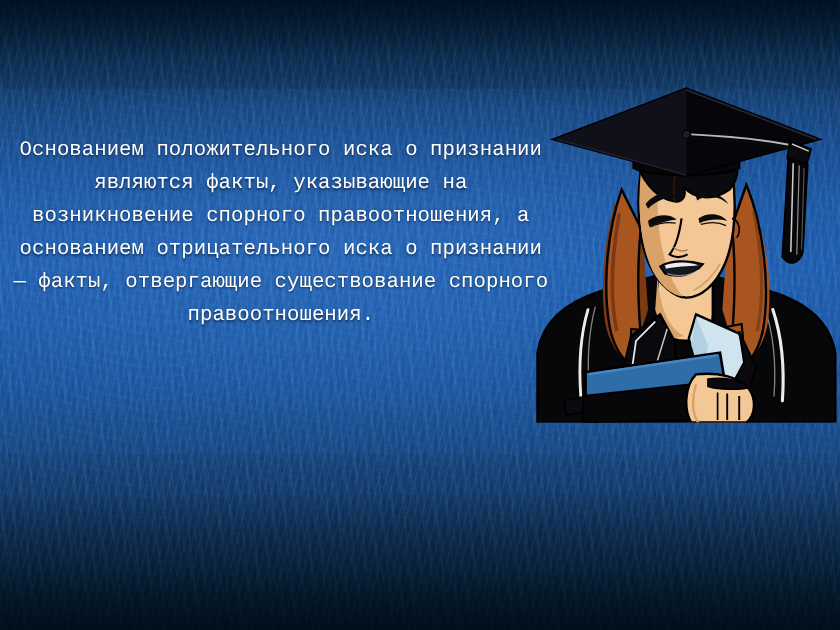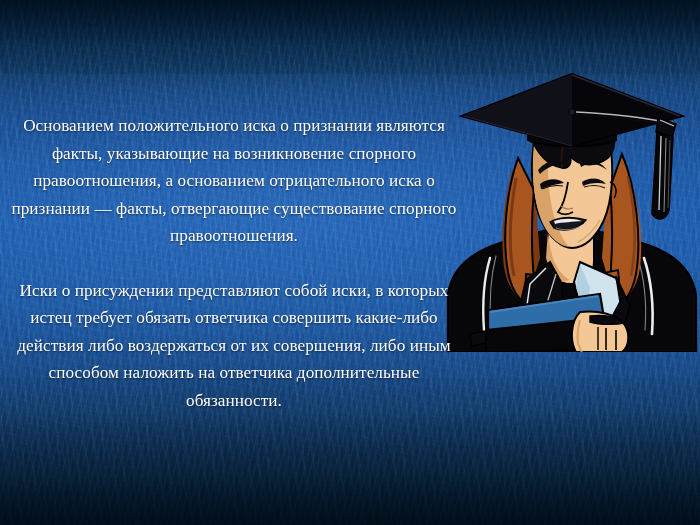--- a/index.html
+++ b/index.html
@@ -6,21 +6,21 @@
   html, body {
     margin: 0;
     padding: 0;
     background: #000;
   }
   #slide {
     position: relative;
     width: 700px;
     height: 525px;
     overflow: hidden;
-    font-family: Liberation Serif, serif;
+    font-family: Liberation Mono, monospace;
     background: #4c1d95;
   }
 
   
   .bg-base {
     position: absolute;
     inset: 0;
     background: linear-gradient(to bottom,
       #06243f 0%,
       #0a2d50 6%,
@@ -243,16 +243,15 @@
         <path d="M186 268 L186 288" fill="none" stroke="#000" stroke-width="1.6"></path>
         <path d="M168 265 L168 288" fill="none" stroke="#000" stroke-width="1.4"></path>
         <path d="M150 258 C146 272 147 284 152 290" fill="none" stroke="#d9a269" stroke-width="2"></path>
       </g>
 
     </svg>
   </div>
 
   <div class="text-col">
     <p class="para">Основанием положительного иска о признании являются факты, указывающие на возникновение спорного правоотношения, а основанием отрицательного иска о признании — факты, отвергающие существование спорного правоотношения.</p>
-    <p class="para">Иски о присуждении представляют собой иски, в которых истец требует обязать ответчика совершить какие-либо действия либо воздержаться от их совершения, либо иным способом наложить на ответчика дополнительные обязанности.</p>
   </div>
 
 </div>
 
 </body></html>

